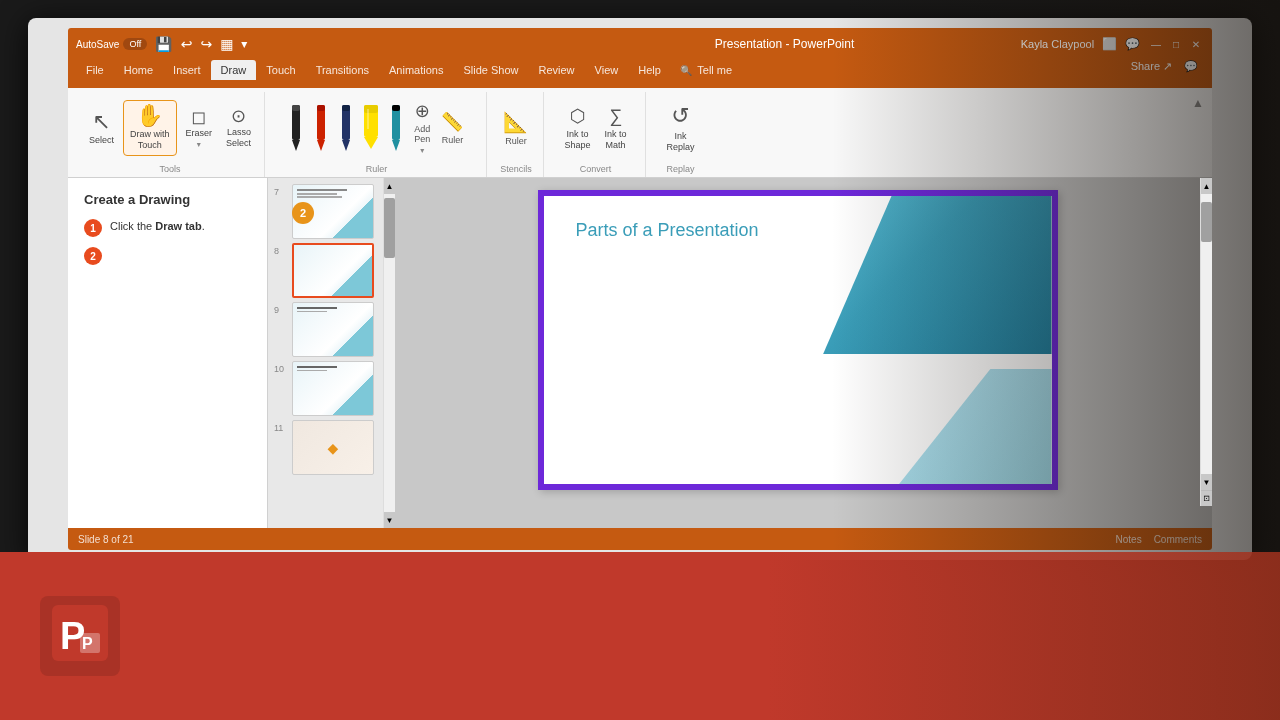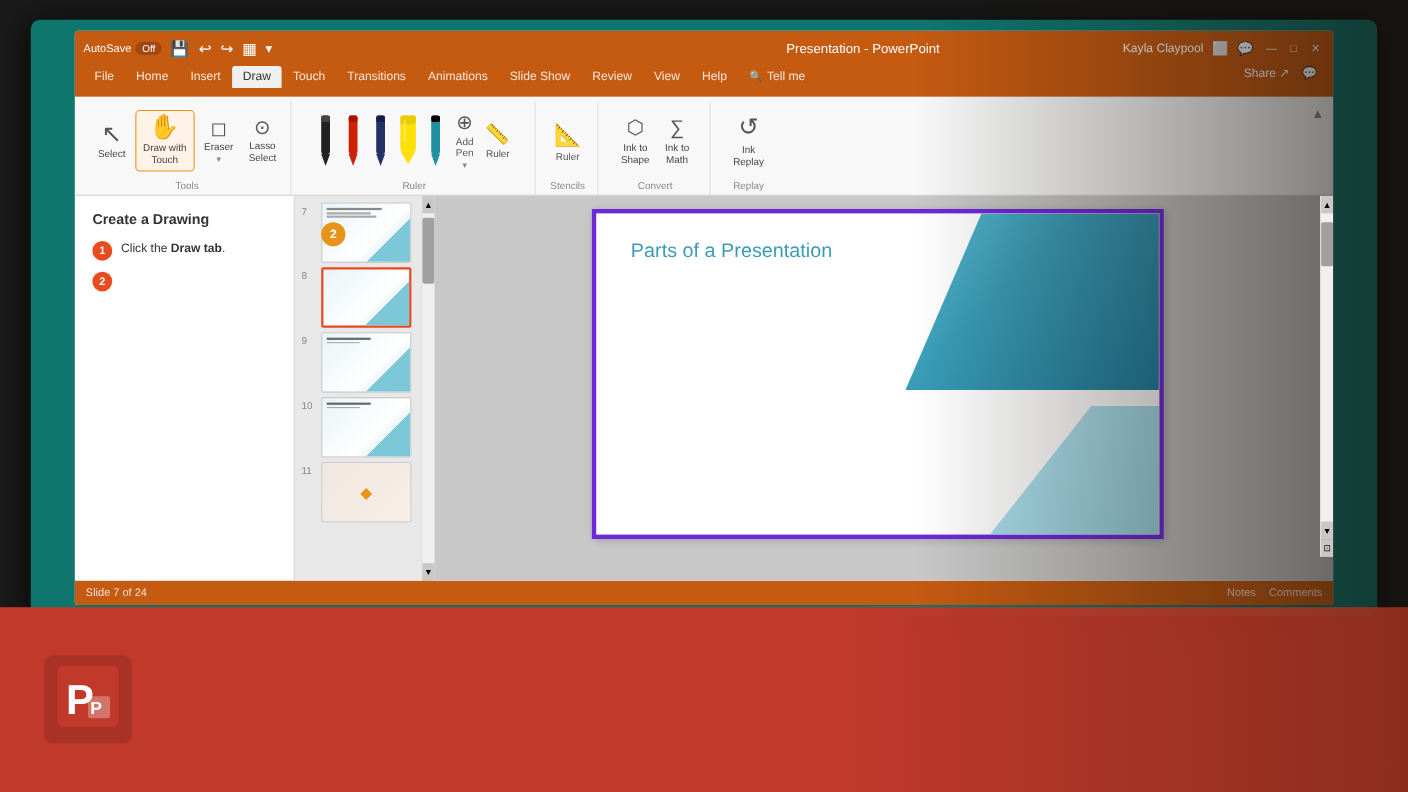--- a/index.html
+++ b/index.html
@@ -12,21 +12,21 @@
       position: relative;
     }
 
     
     .screen-frame {
       position: absolute;
       top: 18px;
       left: 28px;
       right: 28px;
       bottom: 160px;
-      background: #0f766e;
+      background: #e5e5e5;
       border-radius: 8px;
       overflow: hidden;
       box-shadow: 0 4px 30px rgba(0,0,0,0.8);
     }
 
     
     .ppt-window {
       position: absolute;
       top: 10px;
       left: 40px;
@@ -294,21 +294,21 @@
       align-items: flex-start;
       justify-content: center;
       padding: 12px;
       position: relative;
       overflow: hidden;
     }
     .current-slide {
       width: 100%;
       max-width: 520px;
       background: #fff;
-      border: 4px solid #6d28d9;
+      border: 6px solid #6d28d9;
       box-shadow: 2px 2px 8px rgba(0,0,0,0.2);
       position: relative;
       overflow: hidden;
       min-height: 300px;
       aspect-ratio: 16/9;
     }
 
     
     .slide-bg-top-right {
       position: absolute;
@@ -517,21 +517,21 @@
           </div>
 
           <div class="tool-btn">
             <span class="tool-icon" style="font-size:18px;">◻</span>
             <span>Eraser</span>
             <span style="font-size:8px;color:#888;">▾</span>
           </div>
 
           <div class="tool-btn">
             <span class="tool-icon" style="font-size:18px;">⊙</span>
-            <span style="text-align:center;line-height:1.2;">Lasso<br>Select</span>
+            <span style="text-align:right;line-height:1.2;">Lasso<br>Select</span>
           </div>
         </div>
         <div class="ribbon-group-label">Tools</div>
       </div>
 
       <div class="ribbon-group pens-group" style="min-width:220px;border-right:1px solid #e0e0e0;">
         <div class="pens-items">
 
           <div class="pen-icon">
             <svg width="14" height="50" viewBox="0 0 14 50">
@@ -720,21 +720,21 @@
 
         <div class="current-slide" style="margin-right:12px;">
           <div class="slide-bg-top-right"></div>
           <div class="slide-bg-bottom-right"></div>
           <div class="slide-title-text">Parts of a Presentation</div>
         </div>
       </div>
     </div>
 
     <div class="status-bar">
-      <span class="status-text">Slide 7 of 24</span>
+      <span class="status-text">Slide 8 of 21</span>
       <span style="margin-left:auto;color:rgba(255,255,255,0.8);font-size:10px;cursor:pointer;">Notes</span>
       <span style="color:rgba(255,255,255,0.8);font-size:10px;margin-left:12px;cursor:pointer;">Comments</span>
     </div>
 
   </div>
 </div>
 
 <div class="bg-person"></div>
 
 <div class="bottom-overlay">

